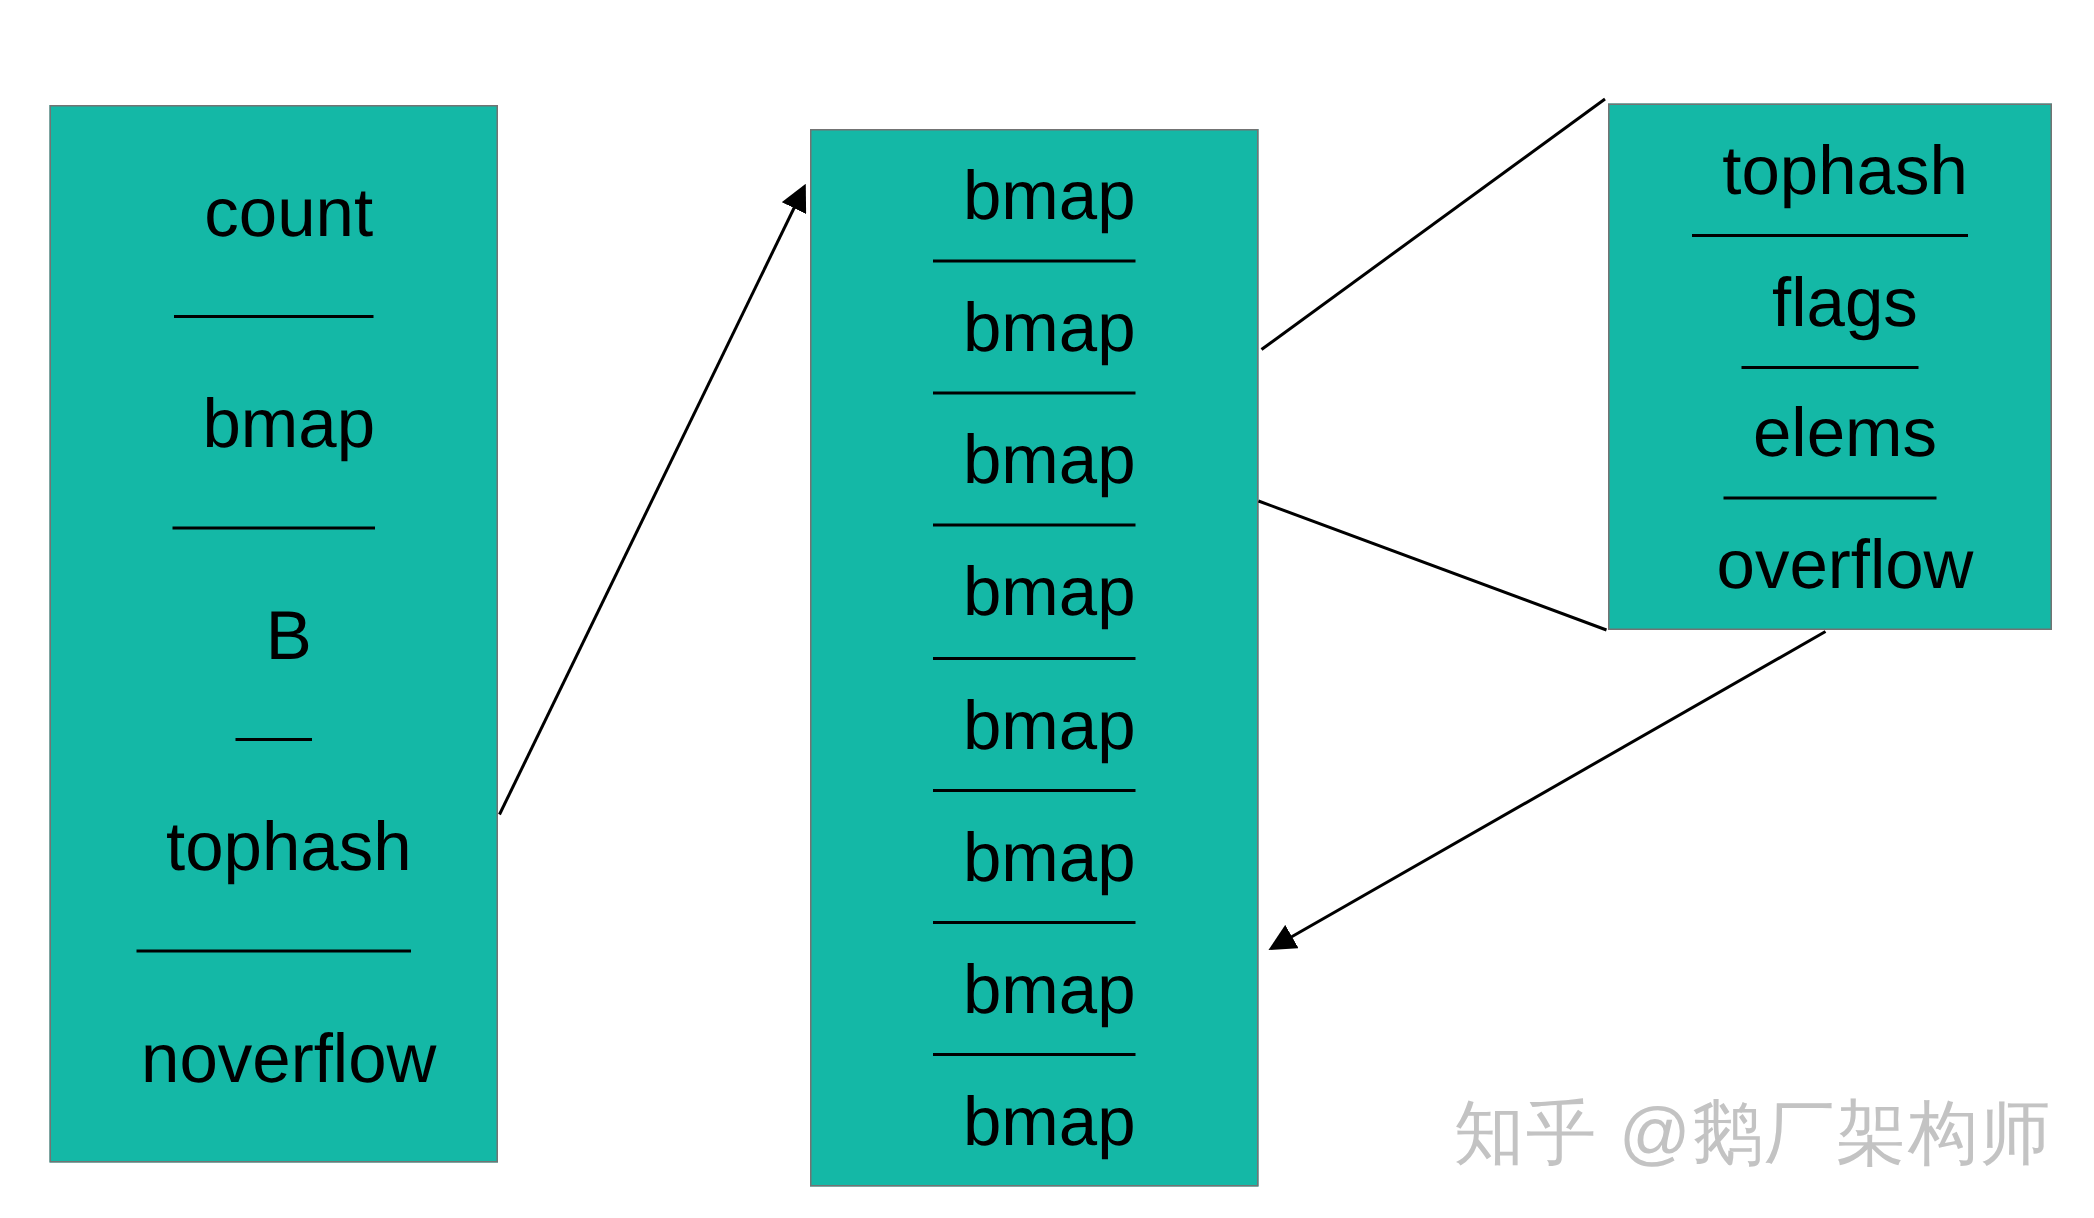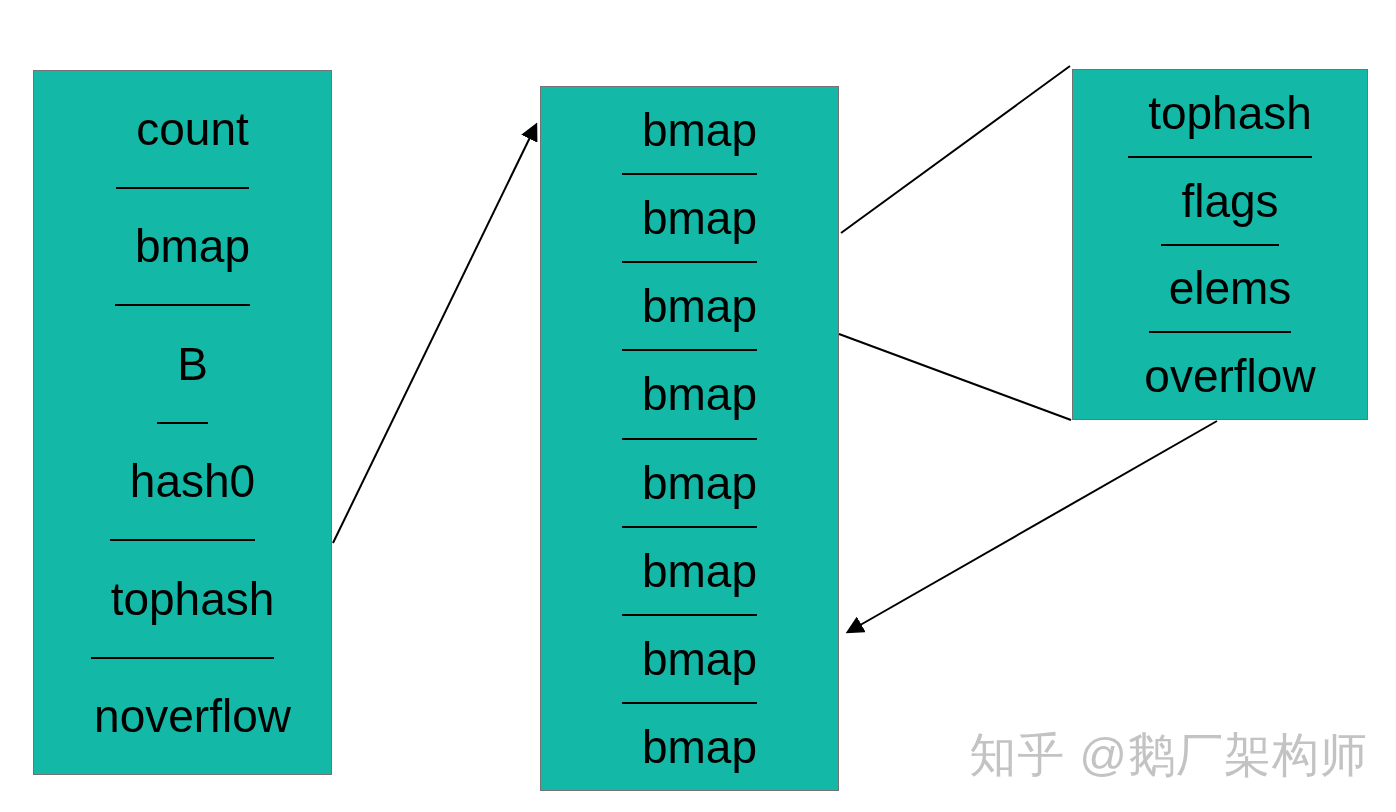--- a/index.html
+++ b/index.html
@@ -81,21 +81,20 @@
 </style>
 </head>
 <body>
 
 <div class="canvas">
 
   <div class="struct-table" id="hmap-table">
     <div class="struct-row">count</div>
     <div class="struct-row">bmap</div>
     <div class="struct-row">B</div>
-    <div class="struct-row">hash0</div>
     <div class="struct-row">tophash</div>
     <div class="struct-row">noverflow</div>
   </div>
 
   <div class="struct-table" id="bucket-array-table">
     <div class="struct-row">bmap</div>
     <div class="struct-row">bmap</div>
     <div class="struct-row">bmap</div>
     <div class="struct-row">bmap</div>
     <div class="struct-row">bmap</div>

